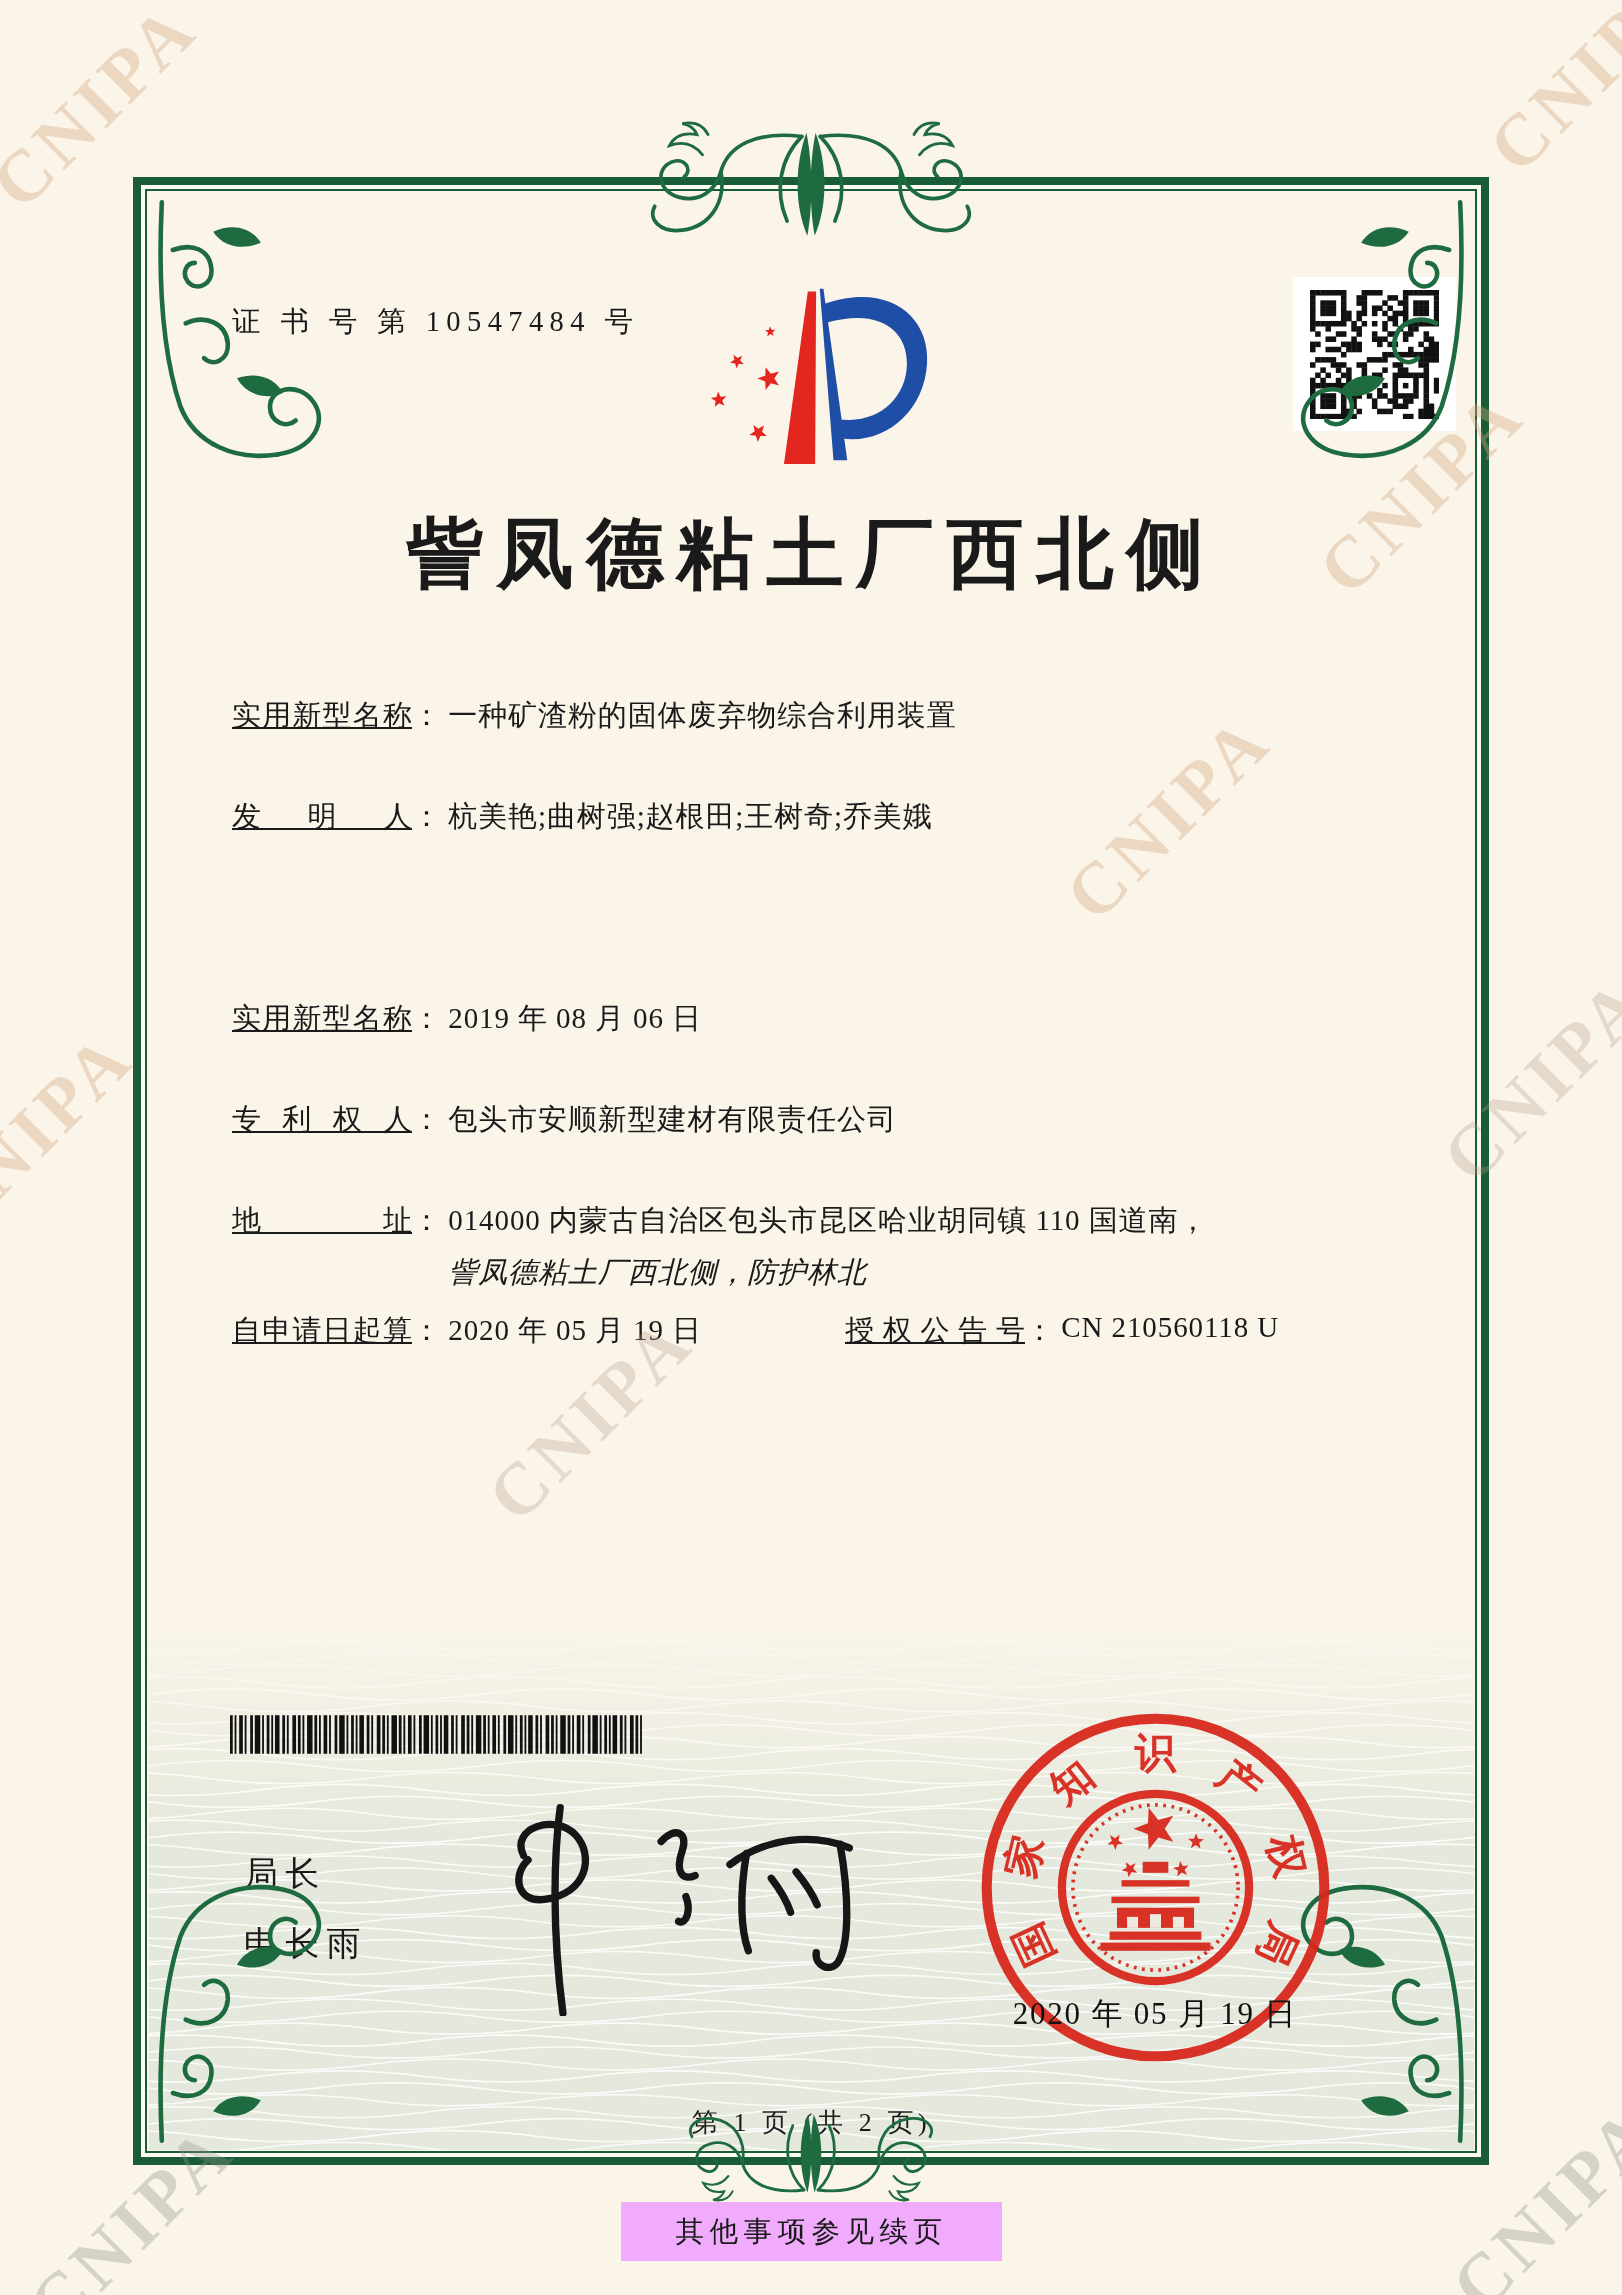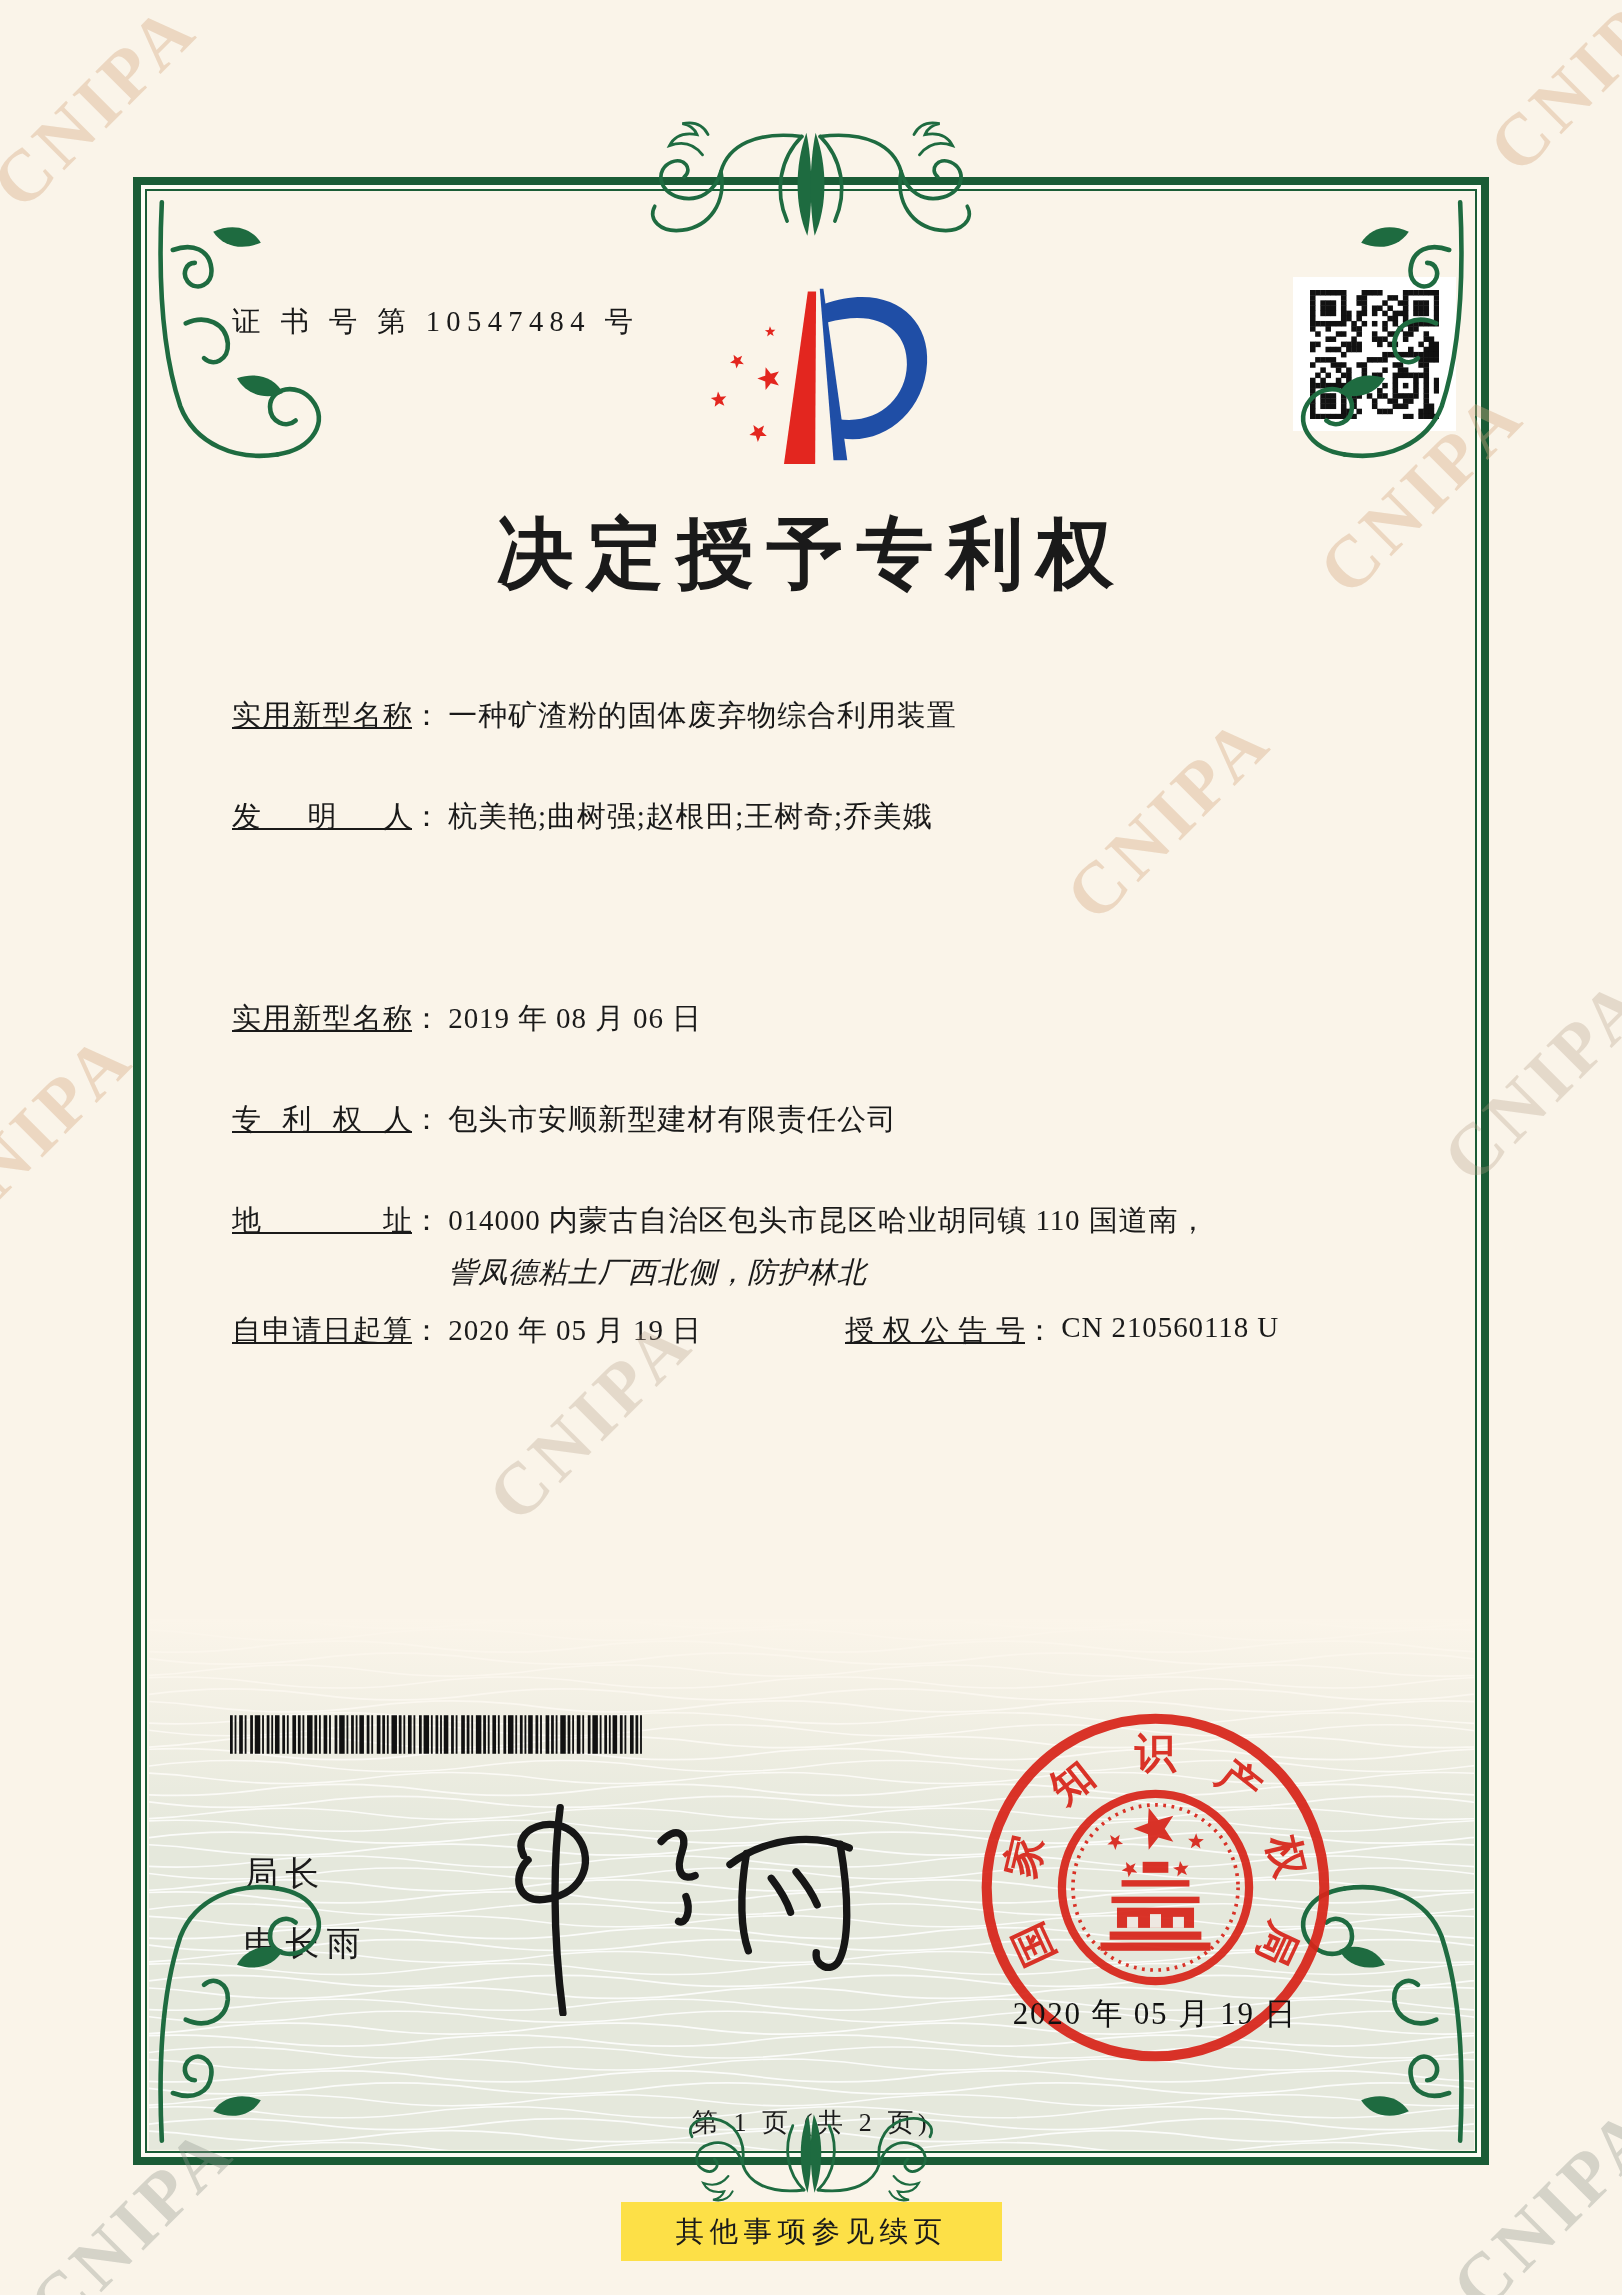--- a/index.html
+++ b/index.html
@@ -48,21 +48,21 @@
   
   .barcode{position:absolute;left:230px;top:1715px;z-index:4;}
   .director-label{position:absolute;left:244px;top:1851px;font-size:34px;letter-spacing:7.3px;z-index:4;}
   .director-name{position:absolute;left:244px;top:1921px;font-size:34px;letter-spacing:7.3px;z-index:4;}
   .signature{position:absolute;left:473px;top:1791px;width:413px;height:225px;z-index:5;}
   .seal{position:absolute;left:972px;top:1704px;width:367px;height:367px;z-index:5;opacity:.93;}
   .seal-date{position:absolute;left:962px;top:1993px;width:386px;text-align:center;
              font-size:31px;letter-spacing:1.8px;color:#111;z-index:7;}
   .footer-page{position:absolute;left:0;top:2105px;width:100%;text-align:center;
                font-size:26px;letter-spacing:4.6px;z-index:4;}
-  .note{position:absolute;left:621px;top:2202px;width:381px;height:59px;background:#fde047;
+  .note{position:absolute;left:621px;top:2202px;width:381px;height:59px;background:#f0abfc;
         text-align:center;line-height:59px;font-size:28.5px;letter-spacing:5.5px;z-index:4;}
 
   
   .orn{position:absolute;z-index:5;pointer-events:none;}
 </style>
 </head>
 <body>
 
 <div class="page">
 
@@ -494,21 +494,21 @@
         <rect x="44.8" y="134.4" width="6" height="6" fill="#111"></rect>
         <rect x="100.8" y="134.4" width="6" height="6" fill="#111"></rect>
         <rect x="106.4" y="134.4" width="6" height="6" fill="#111"></rect>
         <rect x="117.6" y="134.4" width="6" height="6" fill="#111"></rect>
         <rect x="123.2" y="134.4" width="6" height="6" fill="#111"></rect>
         <rect x="128.8" y="134.4" width="6" height="6" fill="#111"></rect>
         <rect x="134.4" y="134.4" width="6" height="6" fill="#111"></rect>
       </svg>
   </div>
 
-  <h1 class="title">决定授予专利权</h1>
+  <h1 class="title">訾凤德粘土厂西北侧</h1>
 
   <div class="frow" style="top:696px">
     <span class="flabel">实用新型名称</span><span class="fcolon">：</span><span class="fvalue">一种矿渣粉的固体废弃物综合利用装置</span>
   </div>
   <div class="frow" style="top:797px">
     <span class="flabel">发明人</span><span class="fcolon">：</span><span class="fvalue">杭美艳;曲树强;赵根田;王树奇;乔美娥</span>
   </div>
   <div class="frow" style="top:999px">
     <span class="flabel">实用新型名称</span><span class="fcolon">：</span><span class="fvalue">2019 年 08 月 06 日</span>
   </div>

